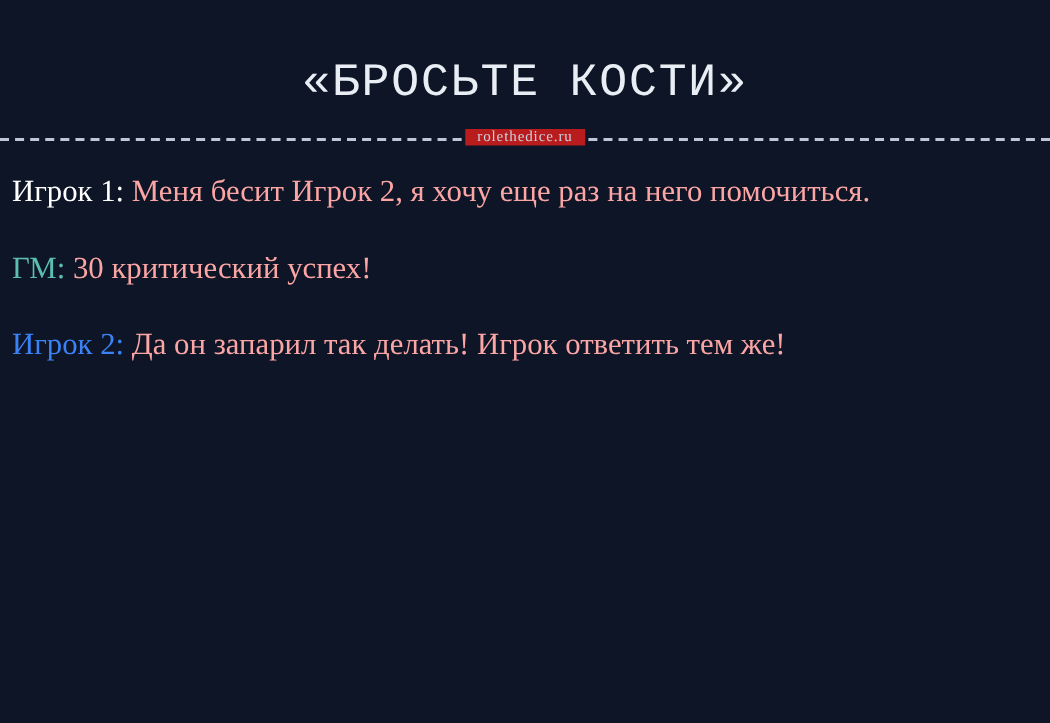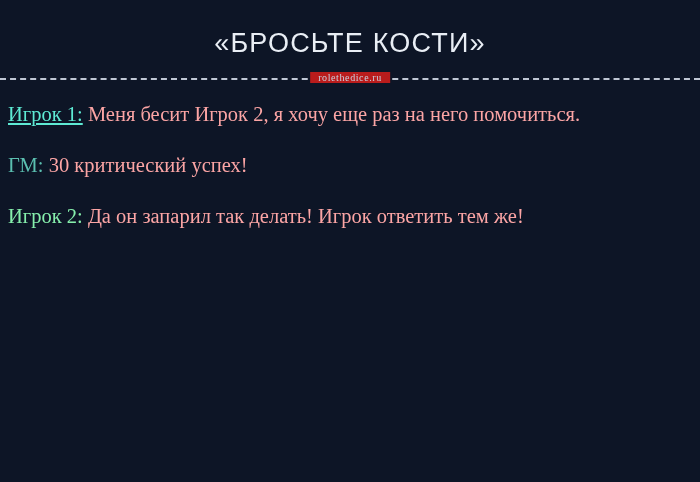--- a/index.html
+++ b/index.html
@@ -14,24 +14,24 @@
     position: relative;
     width: 700px;
     height: 482px;
     background: #0d1526;
     overflow: hidden;
     box-sizing: border-box;
   }
   .title {
     text-align: center;
     color: #e9eef5;
-    font-size: 27px;
+    font-size: 31px;
     letter-spacing: 1.2px;
-    padding-top: 28px;
-    font-family: Liberation Sans, sans-serif;
+    padding-top: 38px;
+    font-family: Liberation Mono, monospace;
     font-weight: normal;
     margin: 0;
   }
   .divider-wrap {
     position: relative;
     margin-top: 13px;
     height: 18px;
   }
   .dashed-line {
     position: absolute;
@@ -62,23 +62,23 @@
     line-height: 1.42;
     margin: 0 0 22px 0;
     text-align: left;
   }
   .line:last-child {
     margin-bottom: 0;
   }
   .speaker {
     white-space: pre;
   }
-  .sp-p1 { color: #5eead4; text-decoration: underline; }
+  .sp-p1 { color: #ffffff; }
   .sp-gm { color: #5bbfb0; }
-  .sp-p2 { color: #86efac; }
+  .sp-p2 { color: #3b82f6; }
   .body-text { color: #fca5a5; }
 </style>
 </head>
 <body>
 
 <div class="card">
 
   <h1 class="title">«БРОСЬТЕ КОСТИ»</h1>
 
   <div class="divider-wrap">

